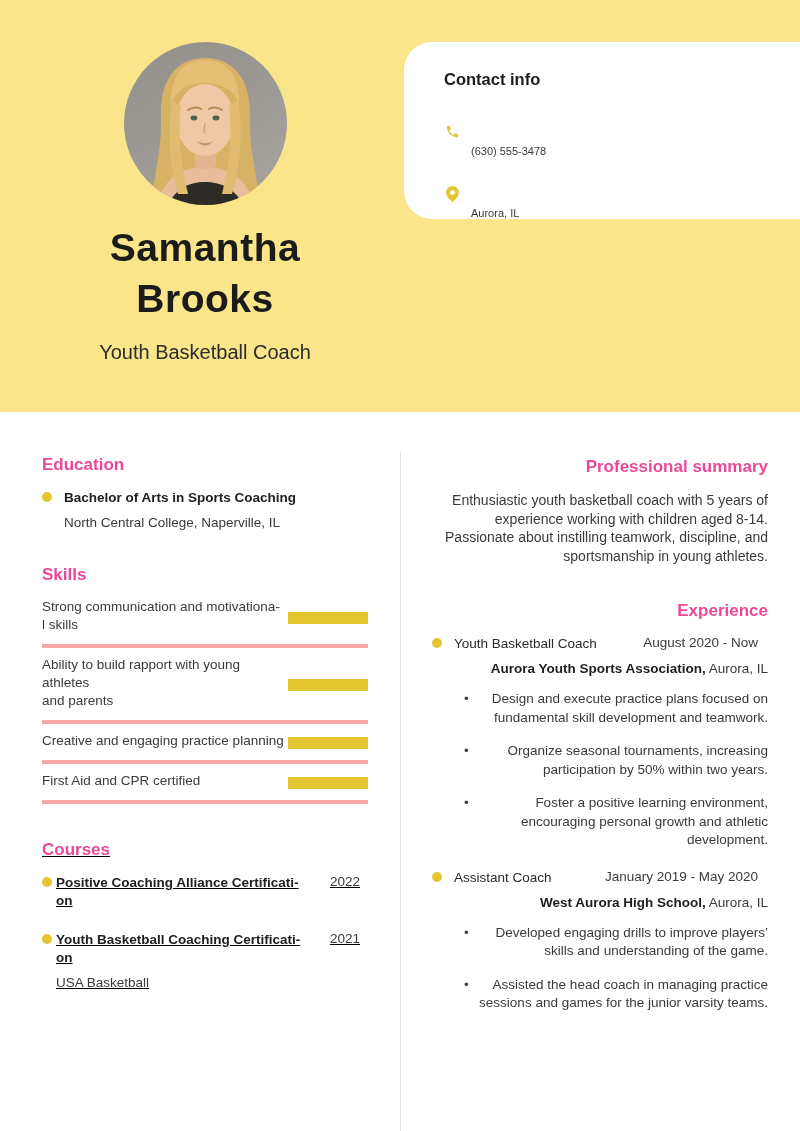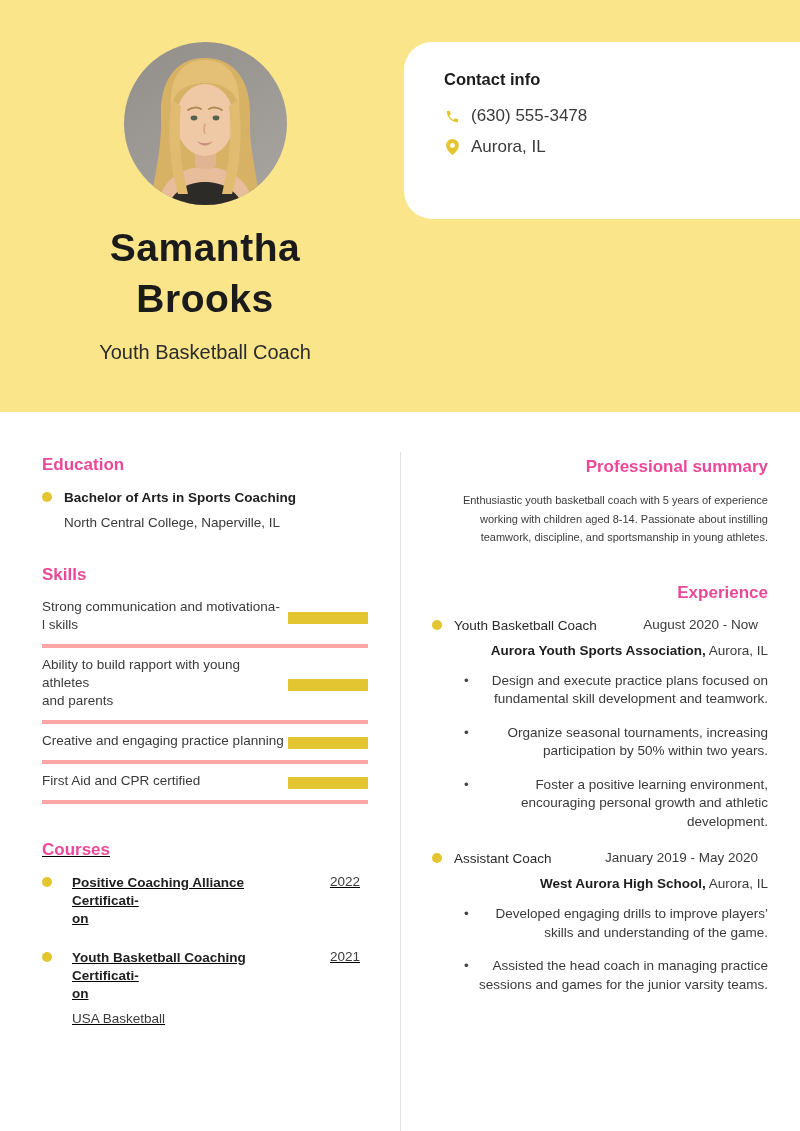--- a/index.html
+++ b/index.html
@@ -18,21 +18,21 @@
   .photo svg { display: block; width: 100%; height: 100%; }
   .contact-card {
     position: absolute; left: 404px; top: 42px; right: 0; height: 177px;
     background: #ffffff; border-radius: 28px 0 0 28px;
     padding: 28px 0 0 40px;
   }
   .contact-heading { margin: 0 0 17px 0; font-size: 16.5px; font-weight: 700; color: #1c1c1c; }
   .contact-row { display: flex; align-items: center; gap: 11px; margin-bottom: 11px; }
   .cicon { width: 16px; height: 16px; flex: none; display: flex; align-items: center; justify-content: center; }
   .cicon svg { display: block; }
-  .ctext { font-size: 17px; color: #3a3a3a; }
+  .ctext { font-size: 11px; color: #3a3a3a; margin-top: 39px; }
 
   .name {
     position: absolute; top: 222px; left: 0; width: 410px; margin: 0;
     text-align: center; font-size: 39px; line-height: 51px; font-weight: 700;
     color: #1b1b1b; white-space: pre-line; letter-spacing: 0.5px;
   }
   .person-title {
     position: absolute; top: 341px; left: 0; width: 410px;
     text-align: center; font-size: 20px; color: #2b2b2b;
   }
@@ -53,25 +53,25 @@
   .skills-section { margin-top: 35px; }
   .skill-row {
     display: flex; align-items: center; justify-content: space-between;
     padding: 8px 0 10px 0; border-bottom: 4px solid #fca5a5;
   }
   .skill-label { width: 242px; font-size: 13.5px; line-height: 18px; color: #3a3a3a; white-space: pre-line; }
   .skill-bar { width: 80px; height: 12px; margin-top: 3px; }
   .skill-fill { height: 100%; }
 
   .courses-section { margin-top: 36px; text-decoration: underline; }
-  .course-item { display: flex; gap: 20px; margin-bottom: 21px; }
+  .course-item { display: flex; gap: 4px; margin-bottom: 21px; }
   .course-main { flex: 1; }
   .course-year { font-size: 13.5px; color: #3a3a3a; padding-right: 8px; }
 
-  .summary-text { margin: 0; font-size: 11px; line-height: 18.5px; color: #3a3a3a; width: 336px; }
+  .summary-text { margin: 0; font-size: 14px; line-height: 18.5px; color: #3a3a3a; width: 336px; }
   .experience-section { margin-top: 36px; }
   .job-head { display: flex; align-items: flex-start; gap: 12px; }
   .job-title-text { font-size: 13.5px; line-height: 18px; color: #2a2a2a; }
   .job-dates { margin-left: auto; font-size: 13.5px; color: #3a3a3a; padding-right: 10px; white-space: nowrap; }
   .job-company { margin: 8px 0 0 22px; font-size: 13.5px; color: #1e1e1e; }
   .company-name { font-weight: 700; }
   .job-loc { color: #3a3a3a; }
   .job-bullets { list-style: none; margin: 14px 0 0 32px; padding: 0; }
   .job-bullets li {
     position: relative; padding-left: 13px; margin-bottom: 15px;

